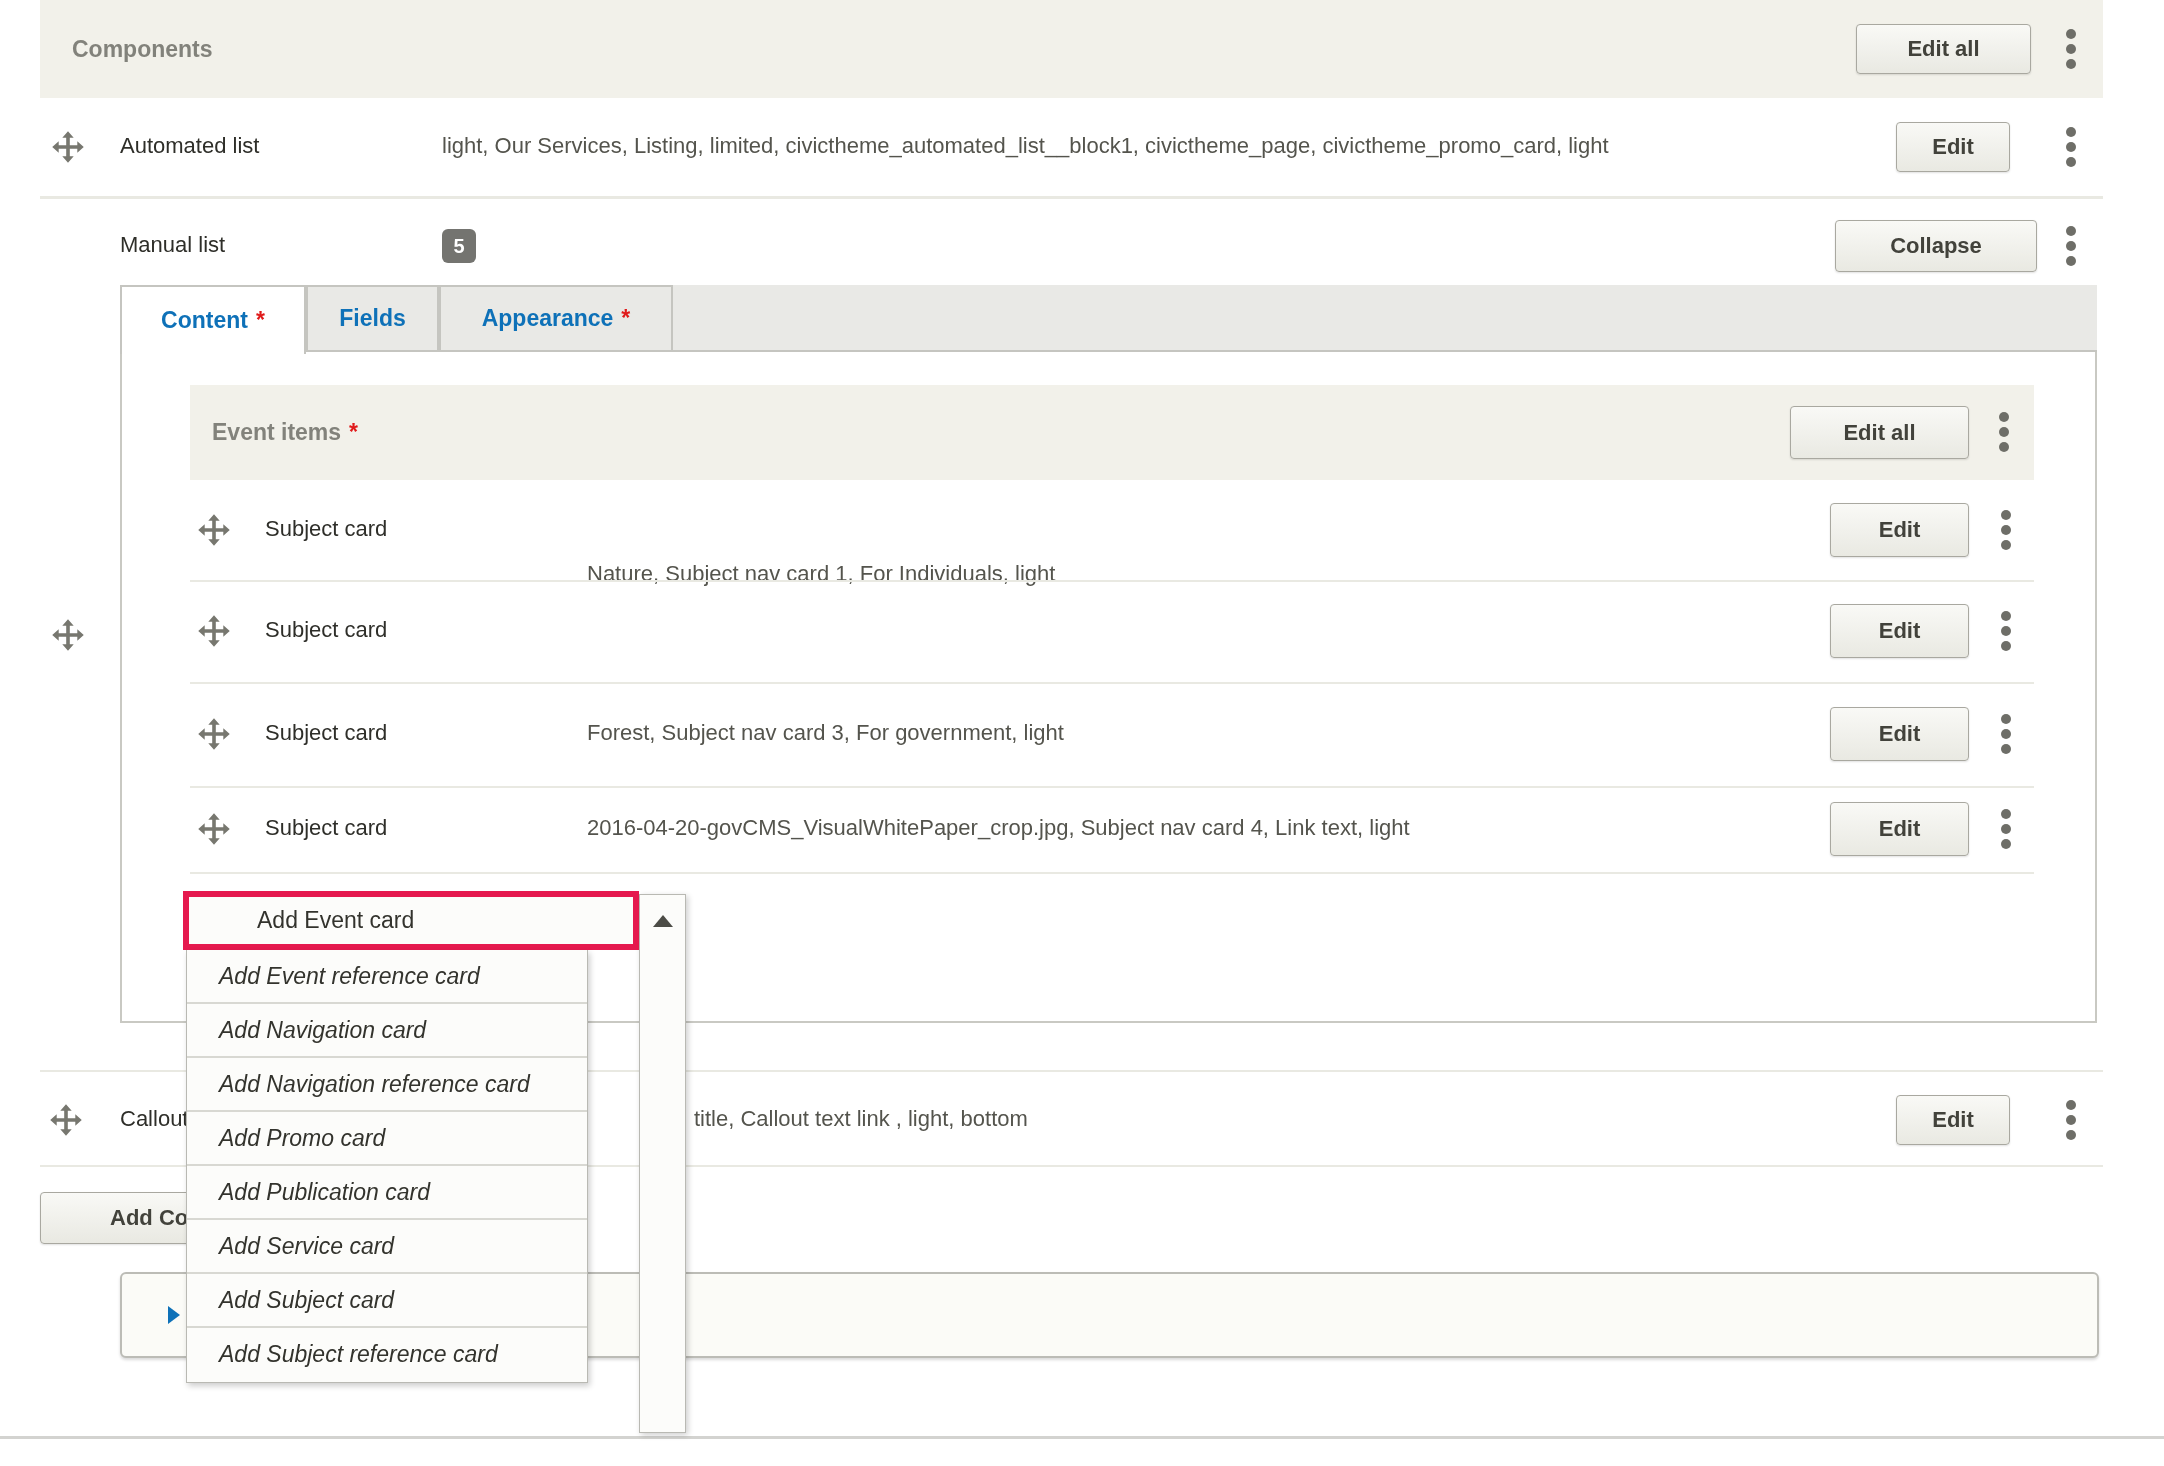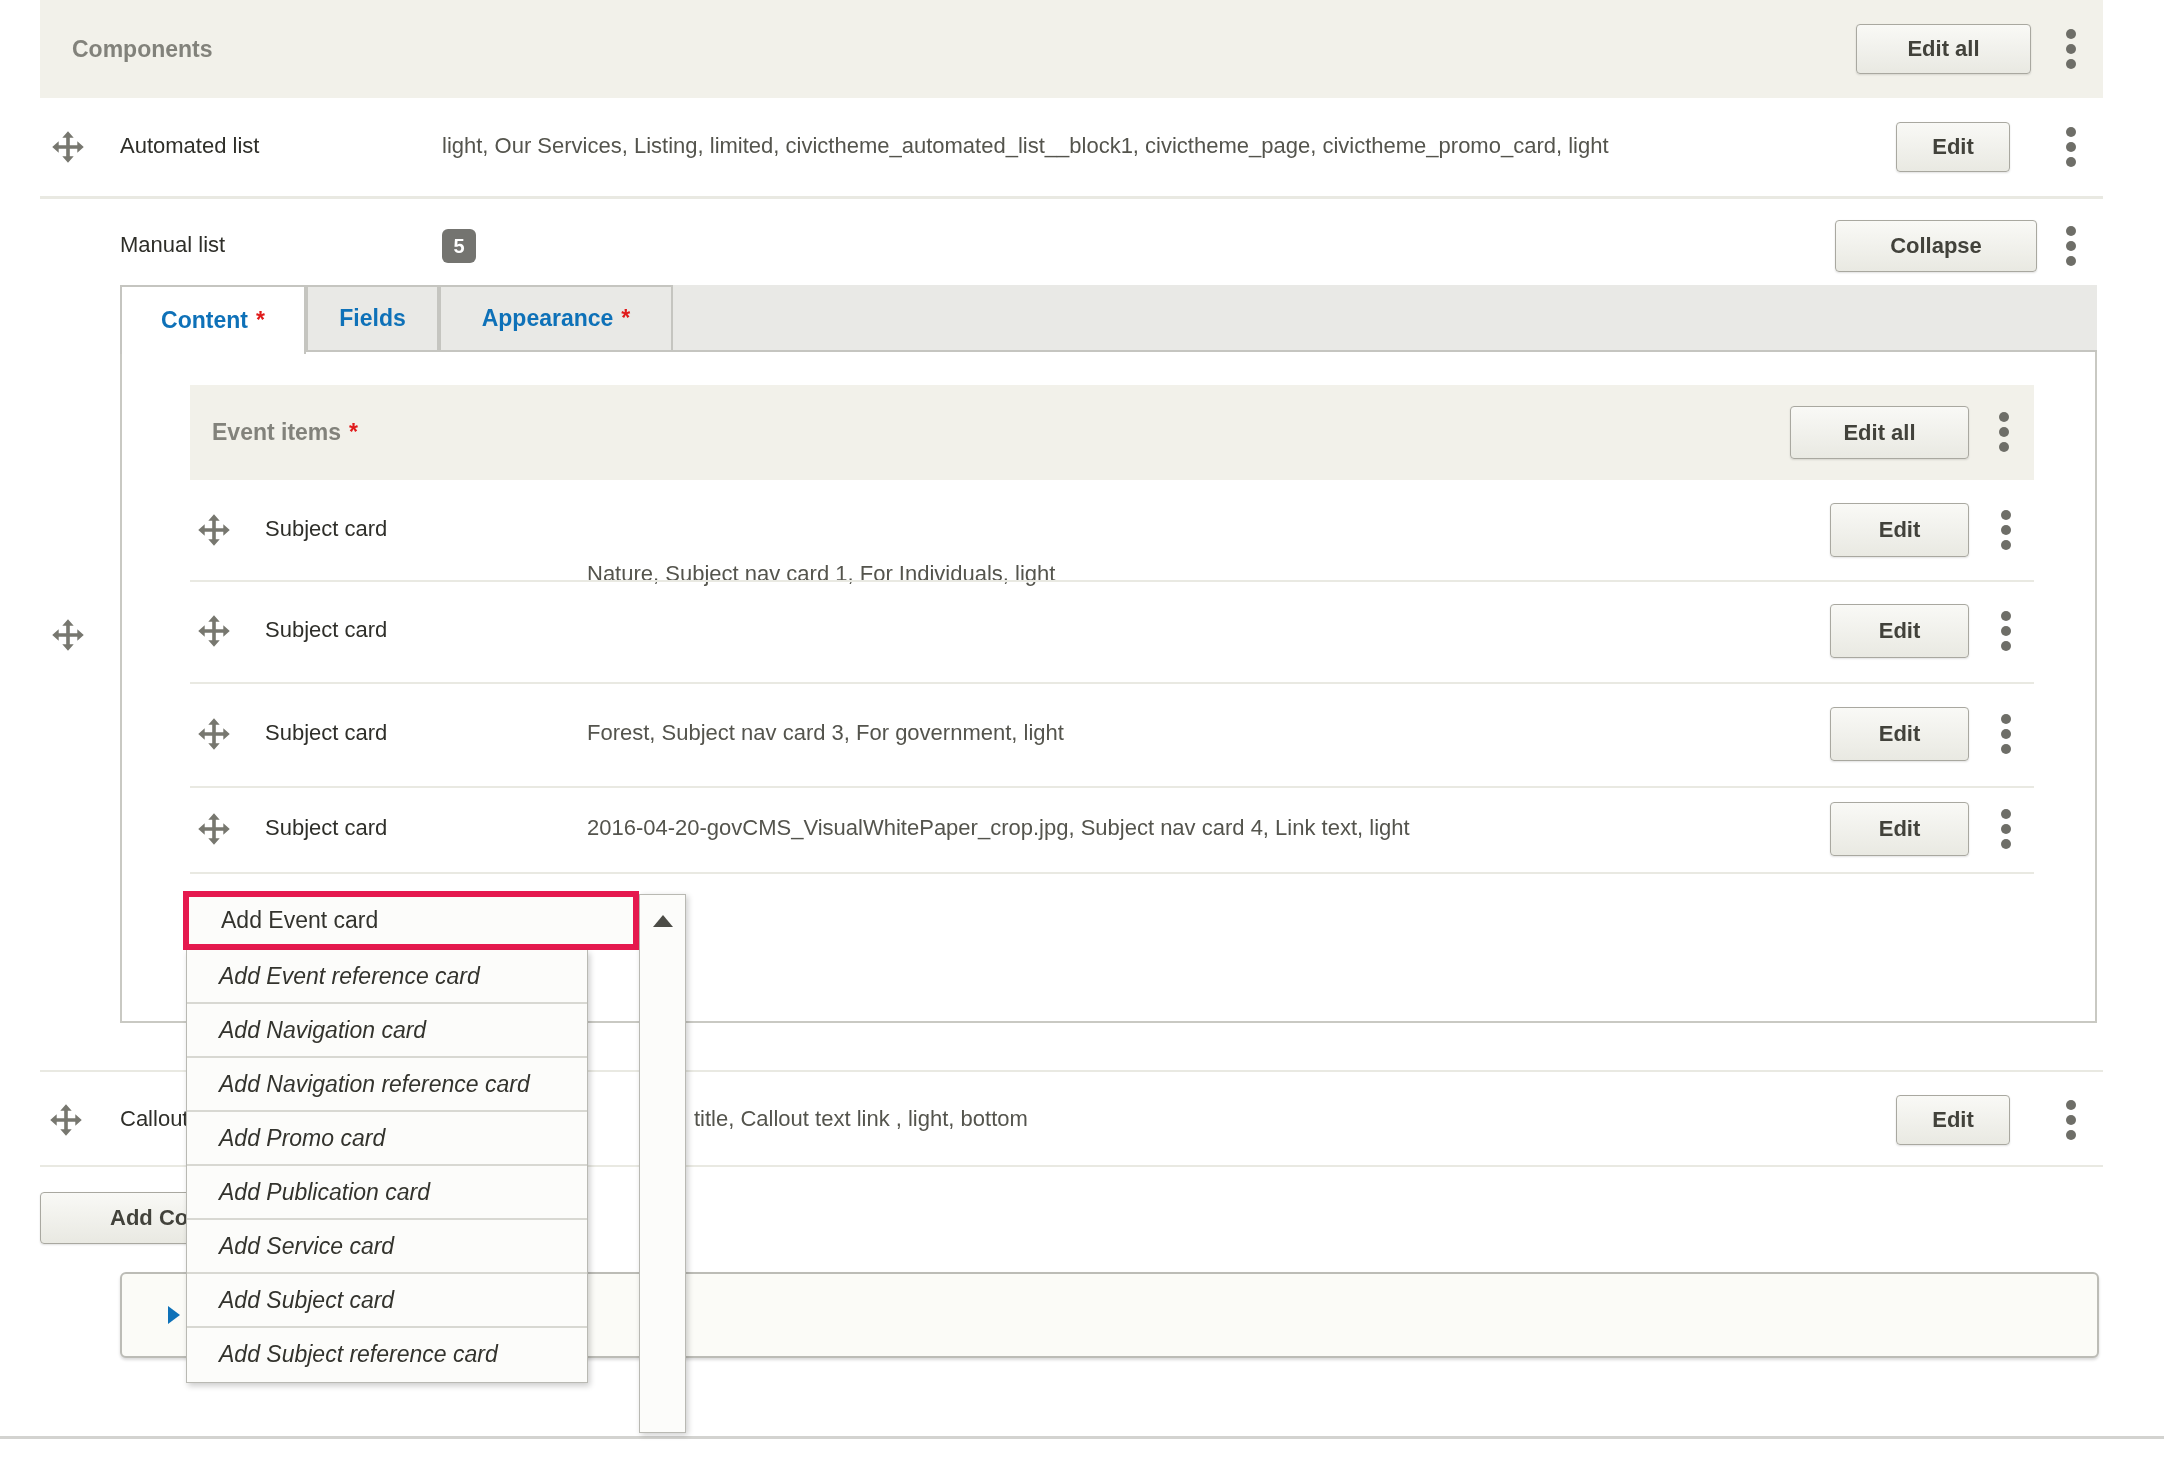--- a/index.html
+++ b/index.html
@@ -42,21 +42,21 @@
        font-size:23px;font-weight:bold;color:#0e71b8;cursor:pointer;background:#e9e9e6;}
   .tab.active{background:#fff;border-bottom:none;z-index:3;align-items:center;}
   .req{color:#e01b1b;font-weight:bold;margin-left:8px;}
 
   .panel{box-sizing:border-box;border:2px solid #c9c9c3;border-top:none;background:#fff;}
 
   
   .dd{z-index:20;}
   .dd-primary{box-sizing:border-box;border:6px solid #e5194e;background:#fcfcfa;
               display:flex;align-items:center;cursor:pointer;}
-  .dd-primary span{font-size:23px;color:#33332d;padding-left:32px;}
+  .dd-primary span{font-size:23px;color:#33332d;padding-left:32px;margin-left:36px;}
   .dd-col{box-sizing:border-box;background:#fcfcfa;border:1px solid #b9b9b3;
           box-shadow:2px 2px 6px rgba(0,0,0,.20);cursor:pointer;}
   .dd-arrow{width:0;height:0;margin:20px auto 0 auto;
             border-left:10px solid transparent;border-right:10px solid transparent;
             border-bottom:12px solid #4c4c46;}
   .dd-list{box-sizing:border-box;border-left:1px solid #b9b9b3;border-right:1px solid #b9b9b3;
            border-bottom:1px solid #b9b9b3;box-shadow:2px 3px 6px rgba(0,0,0,.20);background:#fcfcfa;}
   .dd-item{box-sizing:border-box;height:54px;line-height:52px;border-bottom:2px solid #d8d8d2;
            font-size:23px;color:#33332d;padding-left:32px;background:#fcfcfa;cursor:pointer;}
   .dd-item:last-child{border-bottom:none;}

